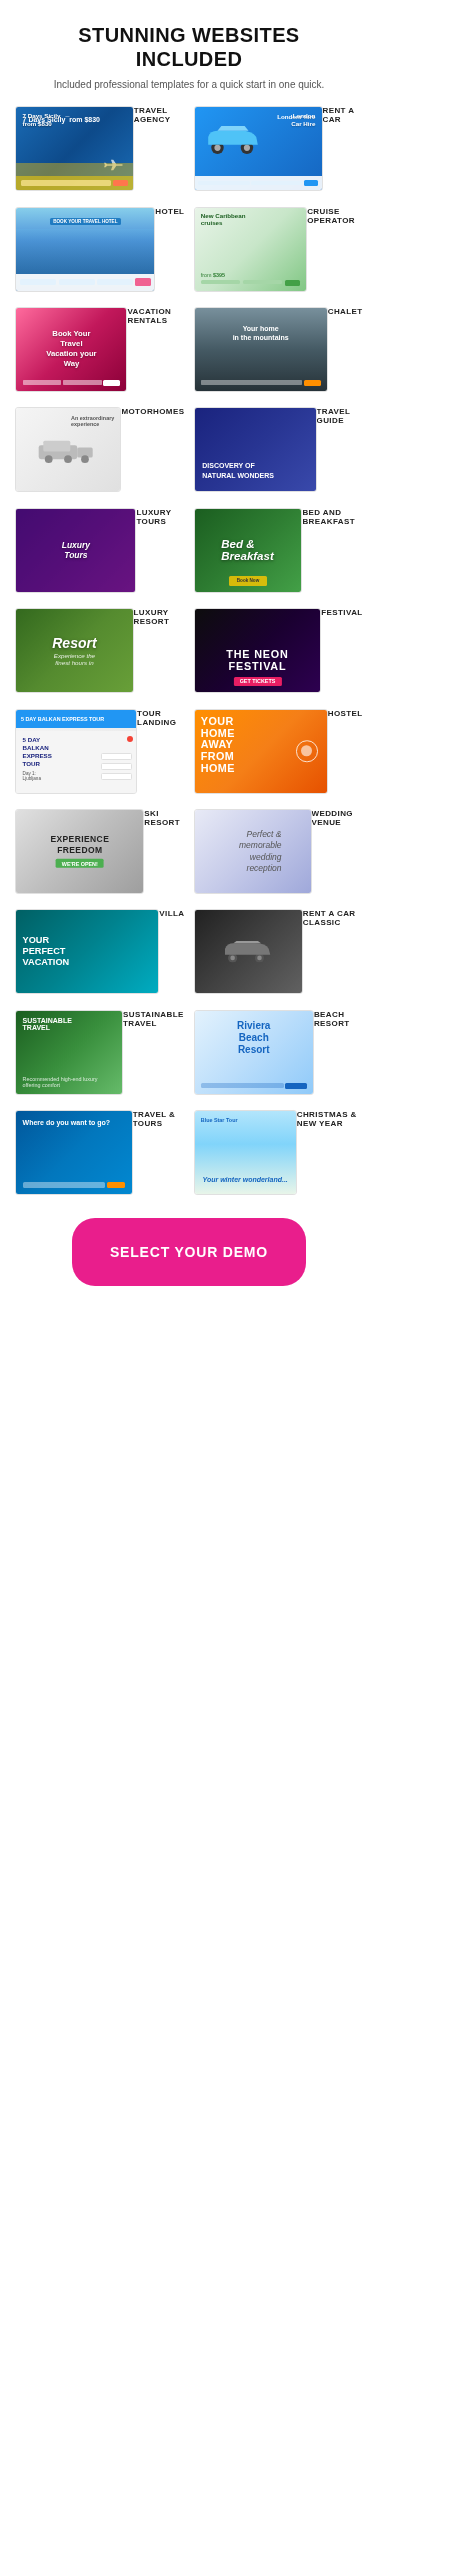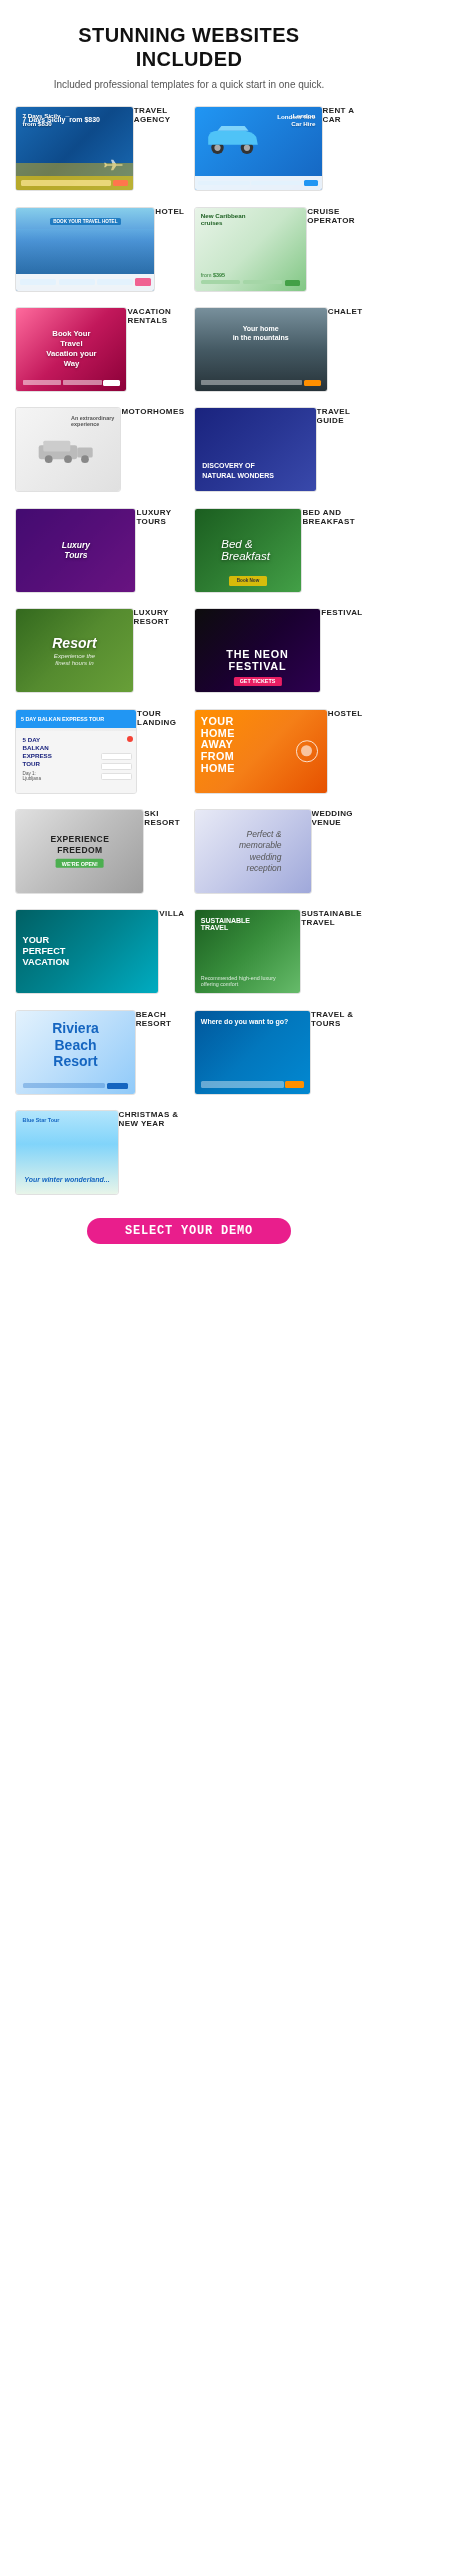--- a/index.html
+++ b/index.html
@@ -226,46 +226,45 @@
     
     .select-btn-wrapper {
       text-align: center;
       margin-top: 7.7px;
     }
     .select-btn {
       background: #e91e8c;
       color: #fff;
       border: none;
       border-radius: 23px;
-      padding: 6px 38px;
-      font-size: 12px;
+      padding: 26px 38px;
+      font-size: 14px;
       font-weight: 800;
       text-transform: uppercase;
       letter-spacing: 0.8px;
       cursor: pointer;
       display: inline-block;
-      font-family: Liberation Mono, monospace;
     }
     .welcome-large {
       font-size: 14px;
       font-weight: 700;
       font-style: italic;
       color: #fff;
       text-shadow: 0 0.8px 3.1px rgba(0,0,0,0.5);
       display: block;
     }
     
     .bnb-text {
       position: absolute;
       top: 50%;
       left: 50%;
       transform: translate(-50%, -50%);
       color: #fff;
       font-size: 11.5px;
-      font-weight: 400;
+      font-weight: 700;
       font-style: italic;
       text-shadow: 0 0.8px 3.1px rgba(0,0,0,0.5);
     }
     
     .chalet-text {
       position: absolute;
       top: 30%;
       left: 50%;
       transform: translate(-50%, -50%);
       color: #fff;
@@ -382,21 +381,21 @@
       font-size: 7px;
       font-weight: 700;
       text-transform: uppercase;
     }
     
     .beach-logo {
       position: absolute;
       top: 9.2px; left: 50%; transform: translateX(-50%);
       text-align: center;
       color: #1565C0;
-      font-size: 14px;
+      font-size: 10px;
       font-weight: 800;
       line-height: 1.2;
     }
     
     .main-demo-text {
       position: absolute;
       bottom: 7.7px; left: 6.2px;
       color: #fff;
       font-size: 7px;
       font-weight: 700;
@@ -679,20 +678,37 @@
 
     <div class="grid-item">
       <div class="thumbnail">
         <div class="thumbnail-inner thumb-villa">
           <div class="villa-text">YOUR<br>PERFECT<br>VACATION</div>
         </div>
       </div>
       <span class="label">VILLA</span>
     </div>
 
+    <div class="grid-item">
+      <div class="thumbnail">
+        <div class="thumbnail-inner thumb-rent-car-classic">
+          <div class="rcc-text">
+            <svg width="54" height="23" viewBox="0 0 70 30">
+              <ellipse cx="15" cy="24" rx="6" ry="6" fill="#555"></ellipse>
+              <ellipse cx="15" cy="24" rx="3" ry="3" fill="#888"></ellipse>
+              <ellipse cx="50" cy="24" rx="6" ry="6" fill="#555"></ellipse>
+              <ellipse cx="50" cy="24" rx="3" ry="3" fill="#888"></ellipse>
+              <path d="M5,20 L5,12 Q8,5 16,5 L44,5 Q58,5 62,12 L64,20 Z" fill="#777"></path>
+              <path d="M16,5 L20,2 L48,2 L52,5 Z" fill="#999"></path>
+            </svg>
+          </div>
+        </div>
+      </div>
+      <span class="label">RENT A CAR CLASSIC</span>
+    </div>
 
     <div class="grid-item">
       <div class="thumbnail">
         <div class="thumbnail-inner thumb-sustainable-travel">
           <div class="st-text">Sustainable<br>travel</div>
           <div style="position:absolute;bottom:6.2px;left:6.2px;right:6.2px;font-size:5.4px;color:rgba(255,255,255,0.8);">Recommended high-end luxury offering comfort</div>
         </div>
       </div>
       <span class="label">SUSTAINABLE TRAVEL</span>
     </div>

